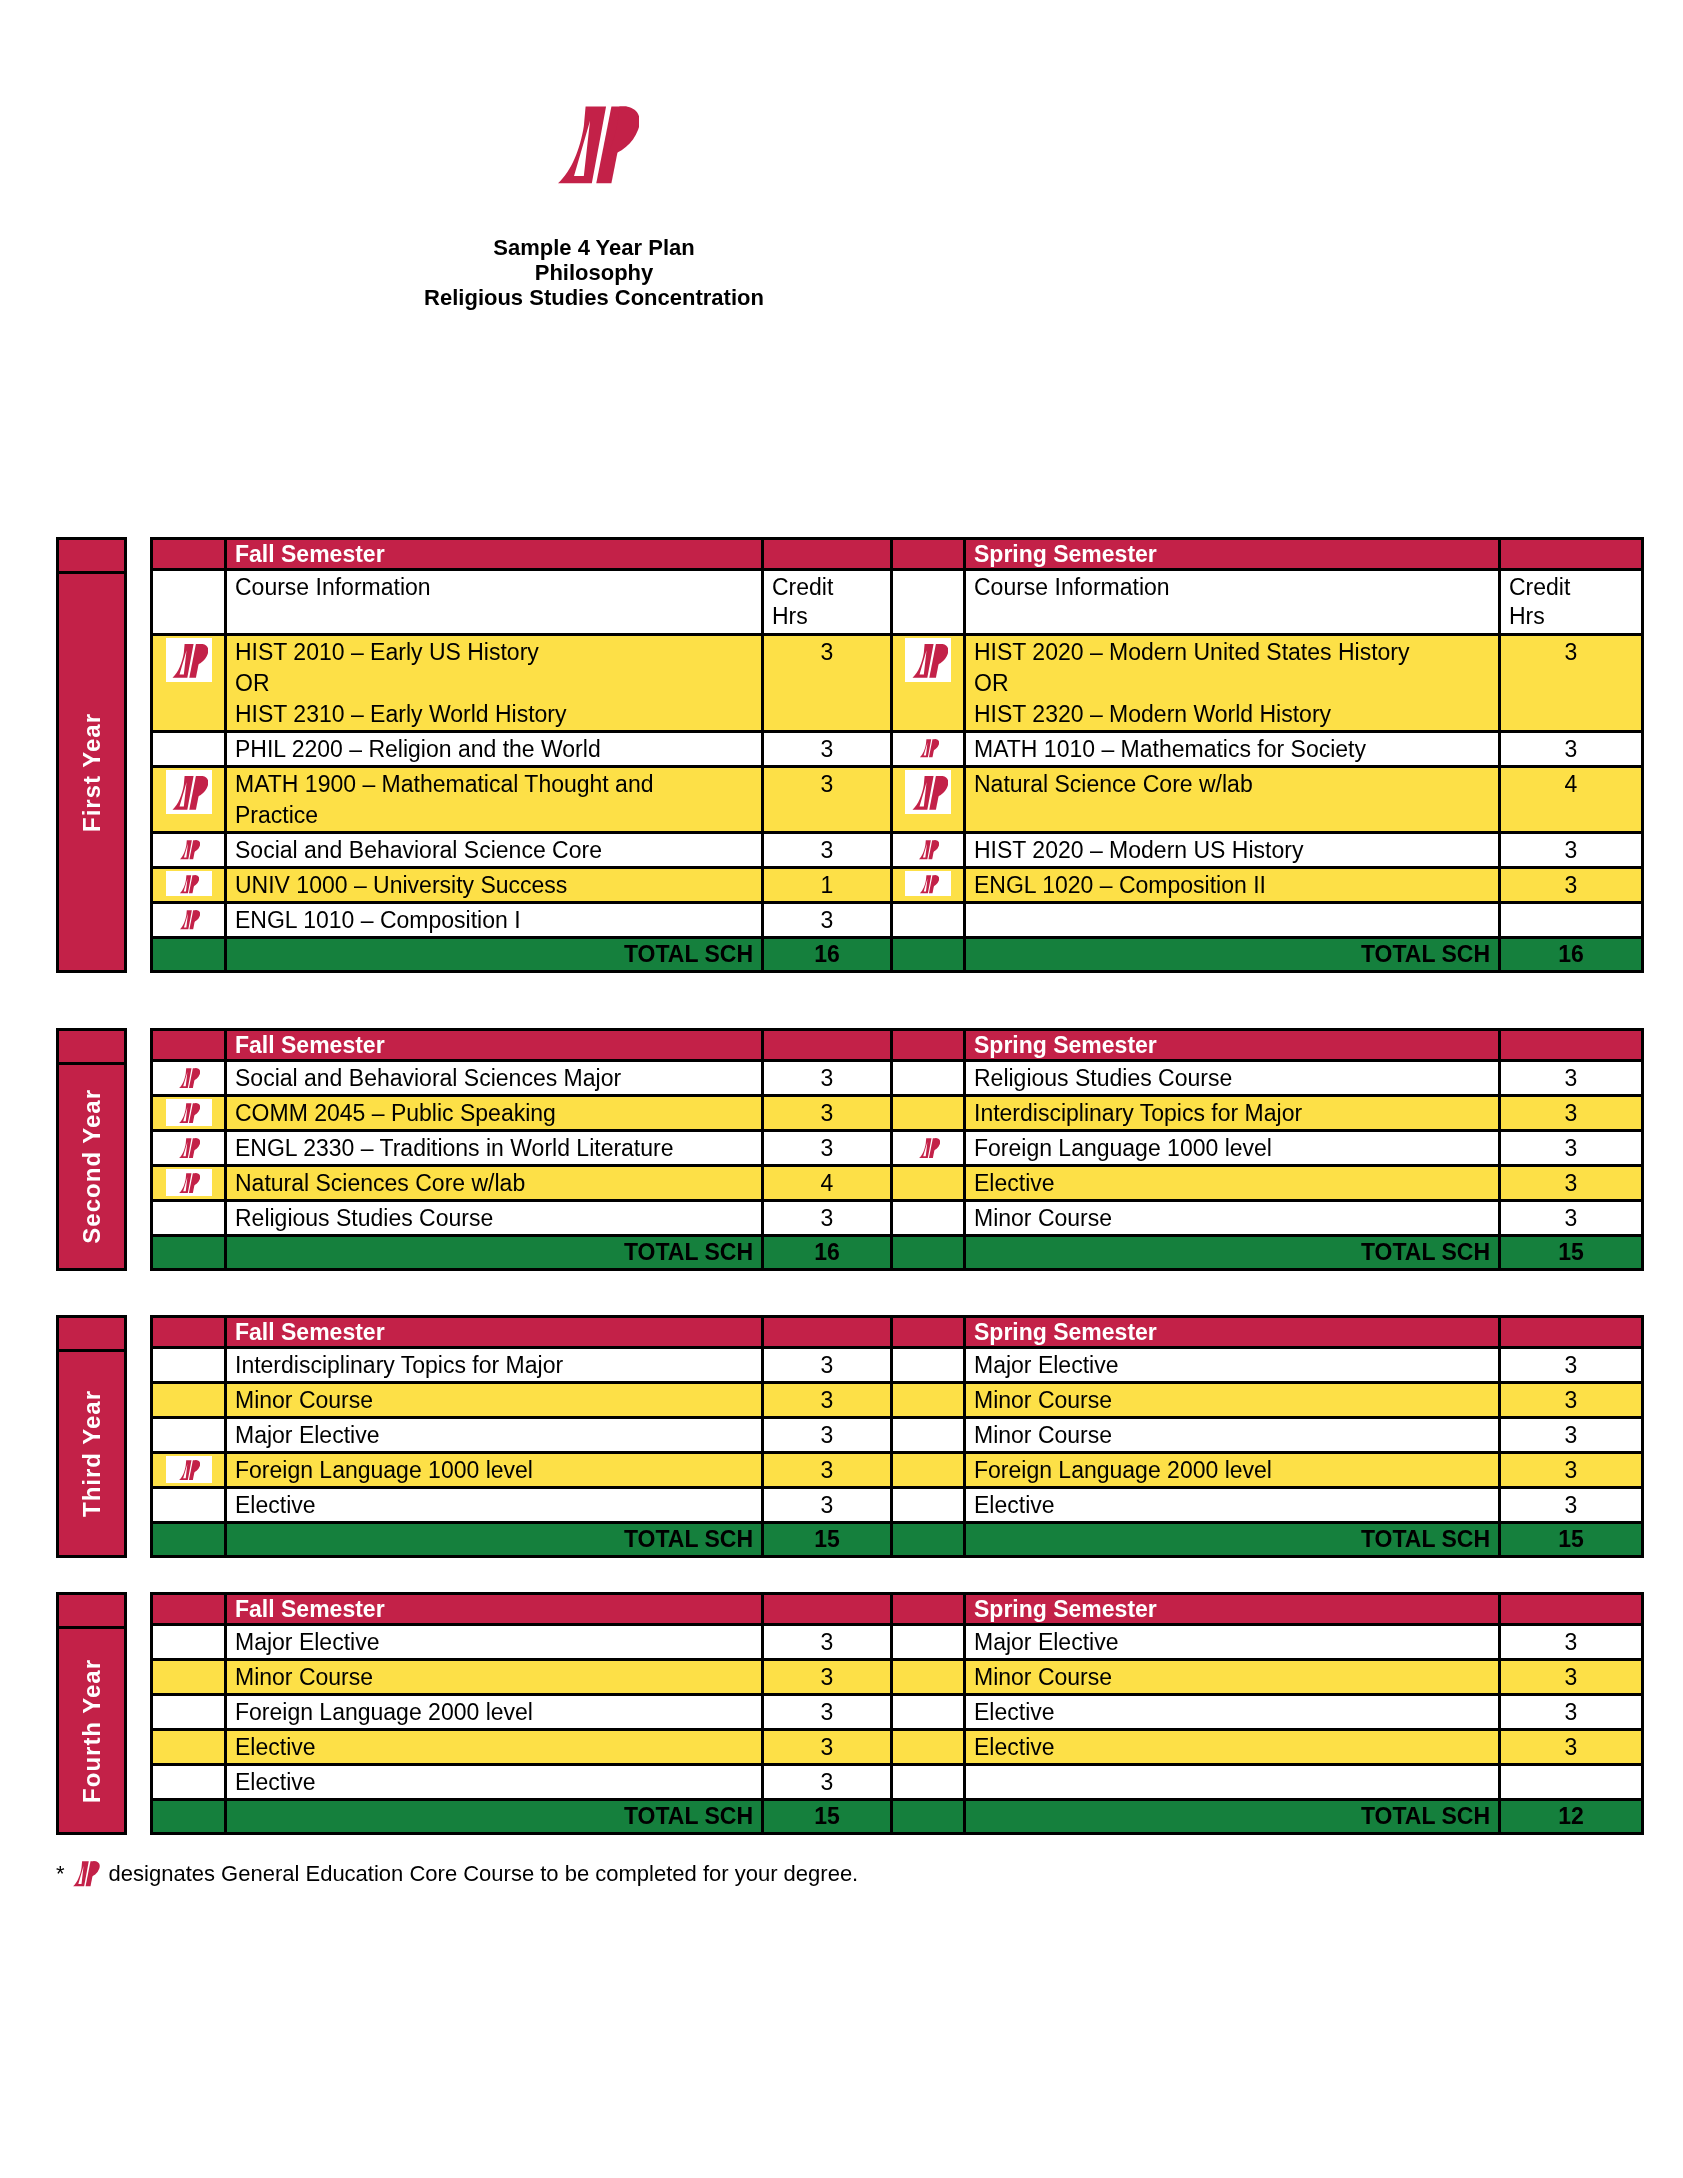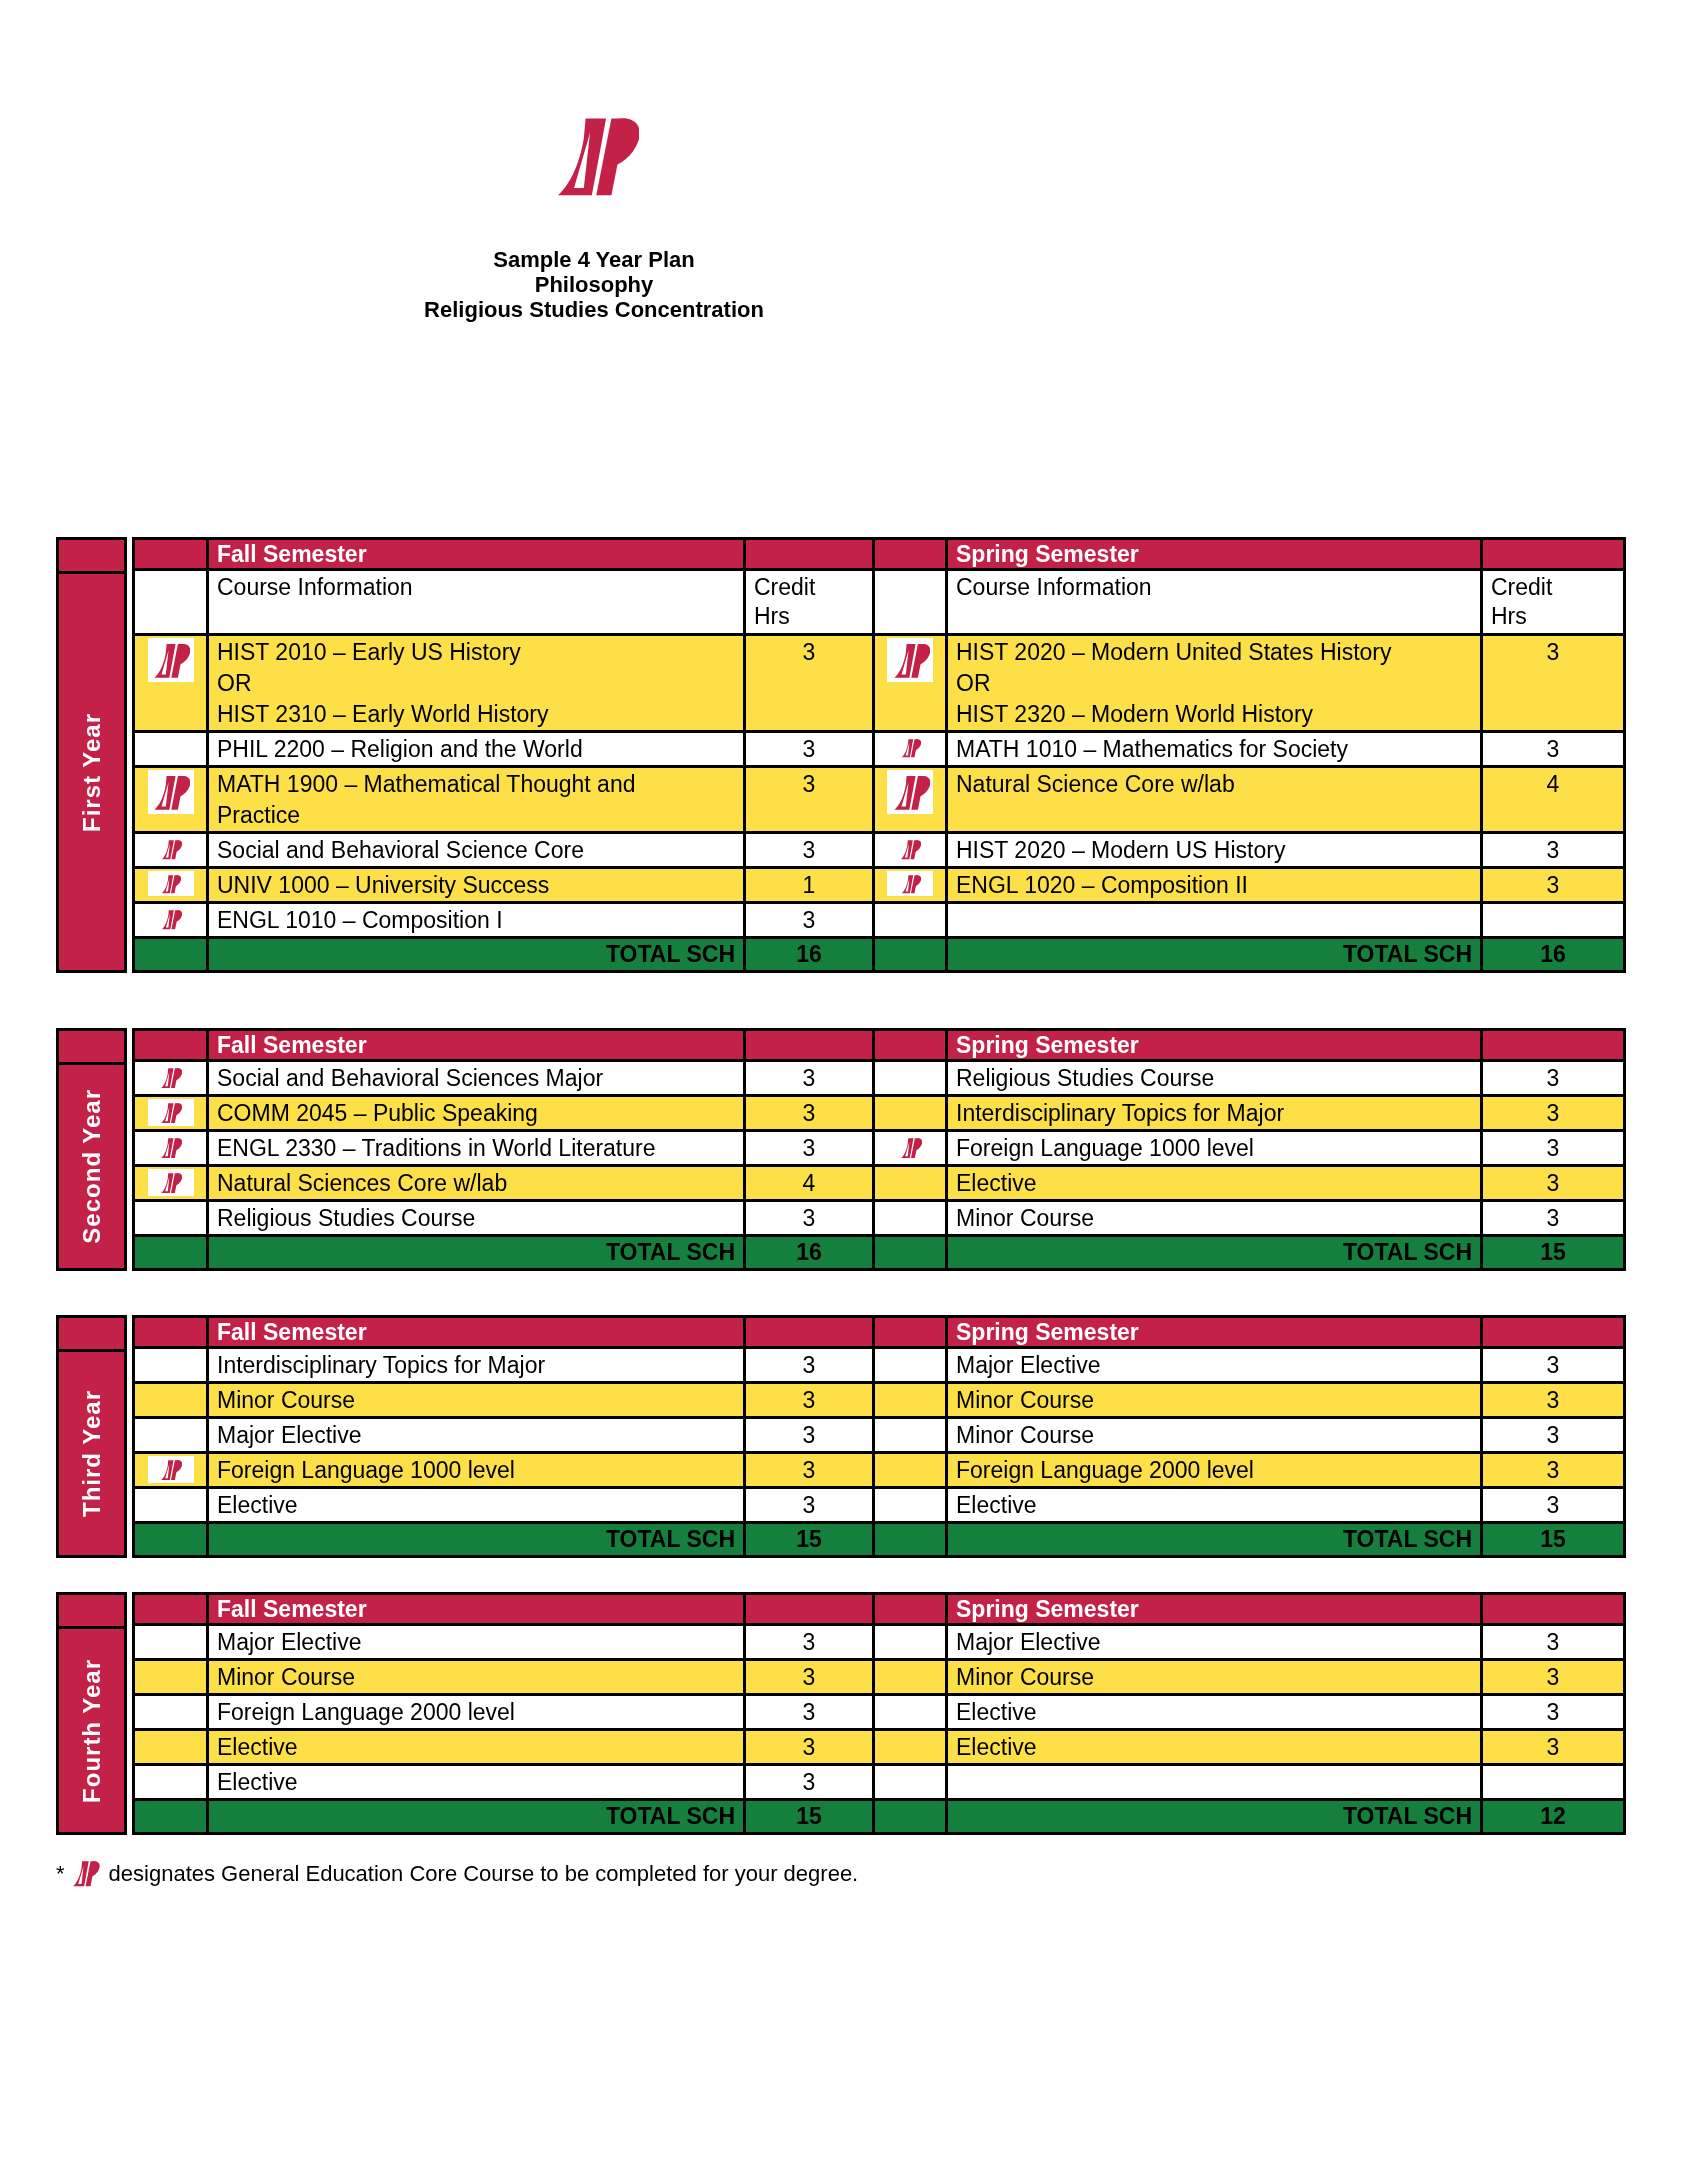--- a/index.html
+++ b/index.html
@@ -1,36 +1,36 @@
 <!DOCTYPE html>
 <html style="--ap-red: #C32148;"><head>
 <meta charset="utf-8">
 <style>
   html,body{margin:0;padding:0;background:#fff;}
   .doc{position:relative;width:1683px;height:2178px;background:#fff;overflow:hidden;
        font-family:"Liberation Sans","DejaVu Sans",sans-serif;color:#000;}
 
   
-  .header{position:absolute;left:0;top:109px;width:1188px;text-align:center;}
+  .header{position:absolute;left:0;top:97px;width:1188px;text-align:center;}
   #header-logo{display:inline-block;}
   .titles{margin-top:40px;}
   .title-line{font-weight:bold;font-size:22px;line-height:25px;}
 
   
   .year-block{position:absolute;left:56px;display:flex;align-items:stretch;}
   .yb-0{top:537px;} .yb-1{top:1028px;} .yb-2{top:1315px;} .yb-3{top:1592px;}
 
   .year-strip{width:71px;flex:none;background:var(--ap-red);border:3px solid #000;
               box-sizing:border-box;display:flex;flex-direction:column;margin-right:5px;}
   .strip-head{height:31px;flex:none;border-bottom:3px solid #000;}
   .strip-body{flex:1;display:flex;align-items:center;justify-content:center;}
   .year-label{writing-mode:vertical-rl;transform:rotate(180deg);color:#fff;font-weight:bold;
               font-size:24px;letter-spacing:1px;white-space:nowrap;}
 
-  table.plan{border-collapse:collapse;table-layout:fixed;width:1490px;}
+  table.plan{border-collapse:collapse;table-layout:fixed;width:1490px;margin-left:18px;}
   table.plan td{border:3px solid #000;vertical-align:top;padding:0;box-sizing:border-box;overflow:hidden;background:#fff;}
   tr.band td{background:var(--ap-red);height:31px;vertical-align:middle;}
   .band-label{color:#fff;font-weight:bold;font-size:23px;padding-left:8px;line-height:27px;}
   tr.info td{height:59px;}
   .info-label{font-weight:normal;font-size:23px;line-height:29px;padding:2px 8px;white-space:pre-line;}
   tr.gray td{background:#fde047;}
   tr.white td{background:#fff;}
   .course{font-size:23px;line-height:31px;padding:1px 8px 0;white-space:pre-line;}
   .credit{font-size:23px;line-height:31px;text-align:center;padding-top:1px;}
   tr.total td{background:#15803d;height:34px;vertical-align:middle;}

